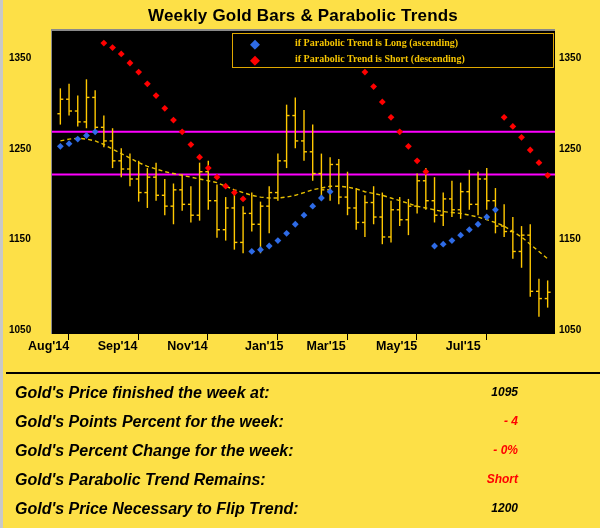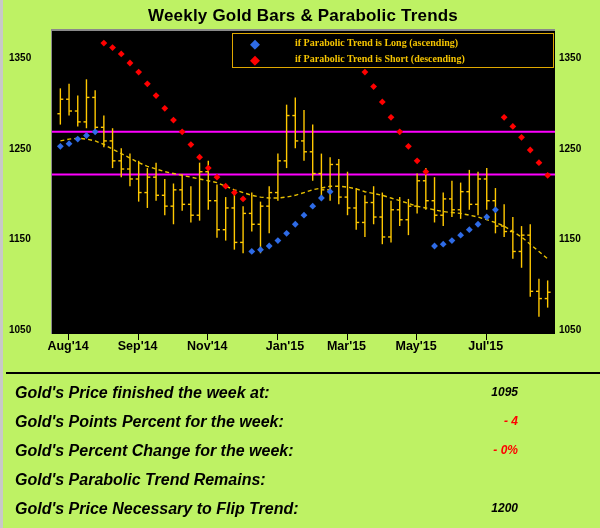--- a/index.html
+++ b/index.html
@@ -5,21 +5,21 @@
   html,body{margin:0;padding:0;}
   body{
     width:600px;height:528px;
     background:#FFC800;
     font-family:"Liberation Sans", sans-serif;
     overflow:hidden;
     position:relative;
   }
   #root{
     position:absolute;inset:0;
-    background:#bef264;
+    background:#fde047;
     border-left:3px solid #C8C8C8;
     box-sizing:border-box;
   }
   
   .title{
     position:absolute;left:0;top:6px;width:600px;
     text-align:center;
     font-size:17px;font-weight:bold;color:#000;
     letter-spacing:.2px;
   }
@@ -57,21 +57,21 @@
   
   .ylab{
     position:absolute;font-size:10px;font-weight:bold;color:#000;
     line-height:1;
   }
   .ylab.l{left:6px;text-align:left;}
   .ylab.r{left:556px;text-align:left;}
   .xlab{
     position:absolute;top:340px;
     font-size:12.5px;font-weight:bold;color:#000;
-    text-align:center;line-height:1;white-space:nowrap;
+    text-align:left;line-height:1;white-space:nowrap;
   }
   .xtick{position:absolute;top:334px;width:1px;height:6px;background:#000;}
   
   .divider{
     position:absolute;left:3px;top:372px;width:594px;height:2px;background:#000;
   }
   
   .summary{
     position:absolute;left:0;top:378px;width:600px;
   }
@@ -498,20 +498,21 @@
       <div class="srow">
         <div class="slabel">Gold's Points Percent for the week:</div>
         <div class="svalue red">- 4</div>
       </div>
       <div class="srow">
         <div class="slabel">Gold's Percent Change for the week:</div>
         <div class="svalue red">- 0%</div>
       </div>
       <div class="srow">
         <div class="slabel">Gold's Parabolic Trend Remains:</div>
+        <div class="svalue red">Short</div>
       </div>
       <div class="srow">
         <div class="slabel">Gold's Price Necessary to Flip Trend:</div>
         <div class="svalue black">1200</div>
       </div>
     </div>
 
 </div>
 
 </body></html>

